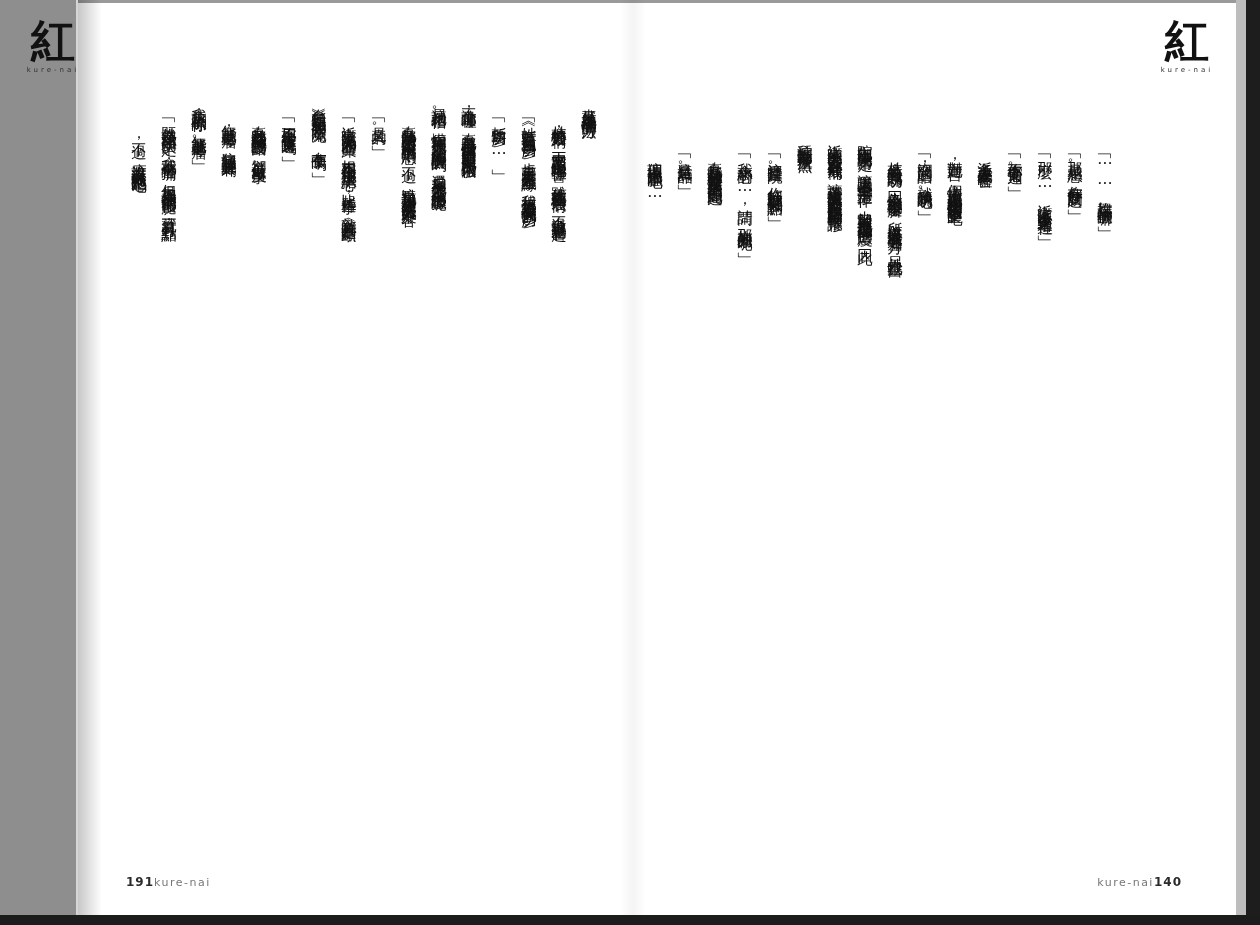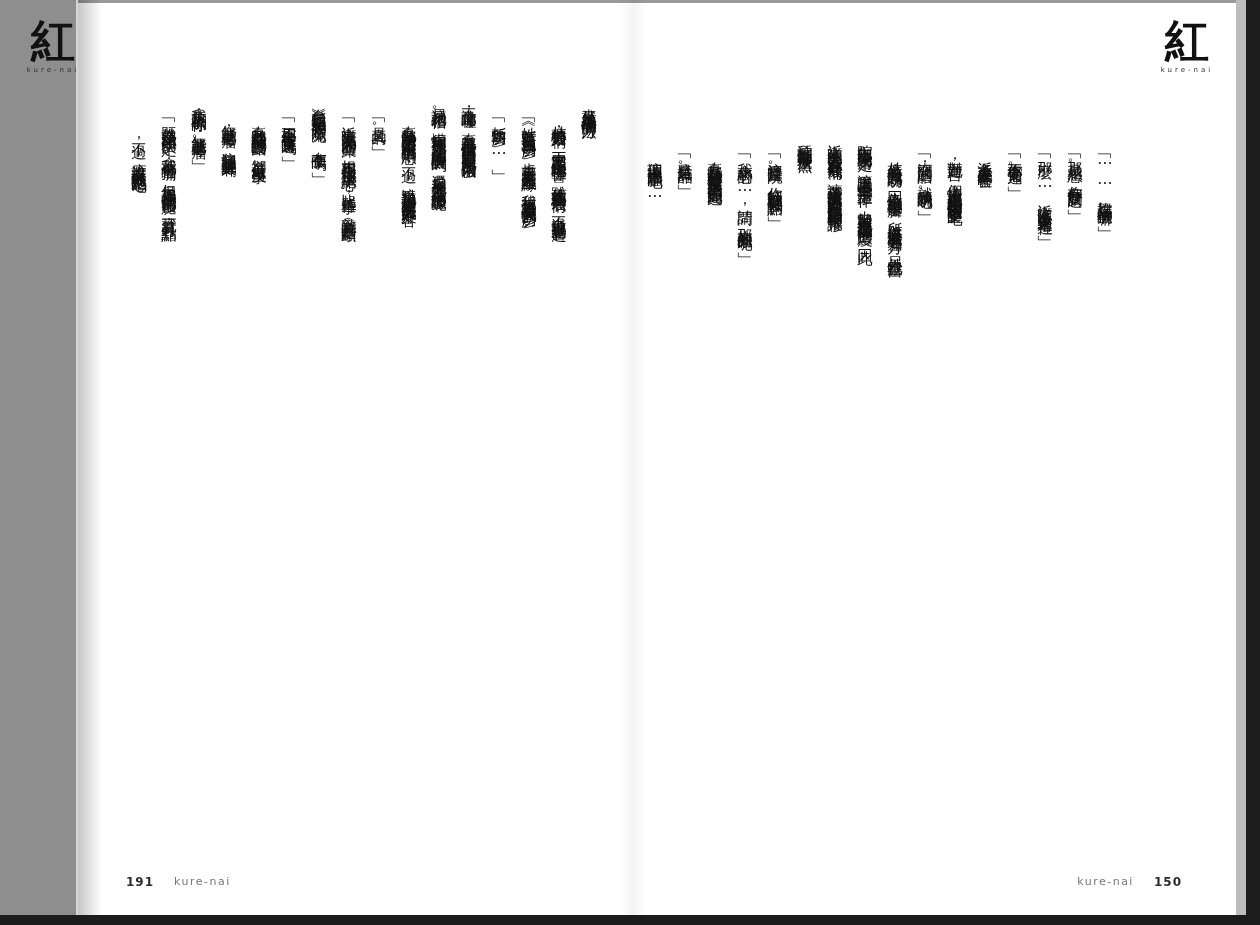--- a/index.html
+++ b/index.html
@@ -134,22 +134,22 @@
 
   
   .footer {
     position: absolute;
     bottom: 36px;
     font-family: "DejaVu Sans", "Liberation Sans", sans-serif;
     color: #4a4a4a;
     font-size: 12px;
     letter-spacing: 1px;
     display: flex;
-    align-items: flex-start;
-    gap: 20px;
+    align-items: center;
+    gap: 0;
   }
   .footer .num {
     font-weight: 700;
     color: #2b2b2b;
     font-size: 12px;
   }
   .footer .mark {
     color: #777;
     font-size: 11px;
     letter-spacing: 1.5px;
@@ -219,16 +219,16 @@
     <div class="col indent2">　這個理由也太牽強了吧……</div>
   </div>
 
   <div class="footer footer-left">
     <span class="num">191</span>
     <span class="mark">kure-nai</span>
   </div>
 
   <div class="footer footer-right">
     <span class="mark">kure-nai</span>
-    <span class="num">150</span>
+    <span class="num">140</span>
   </div>
 
 </div>
 
 </body></html>

